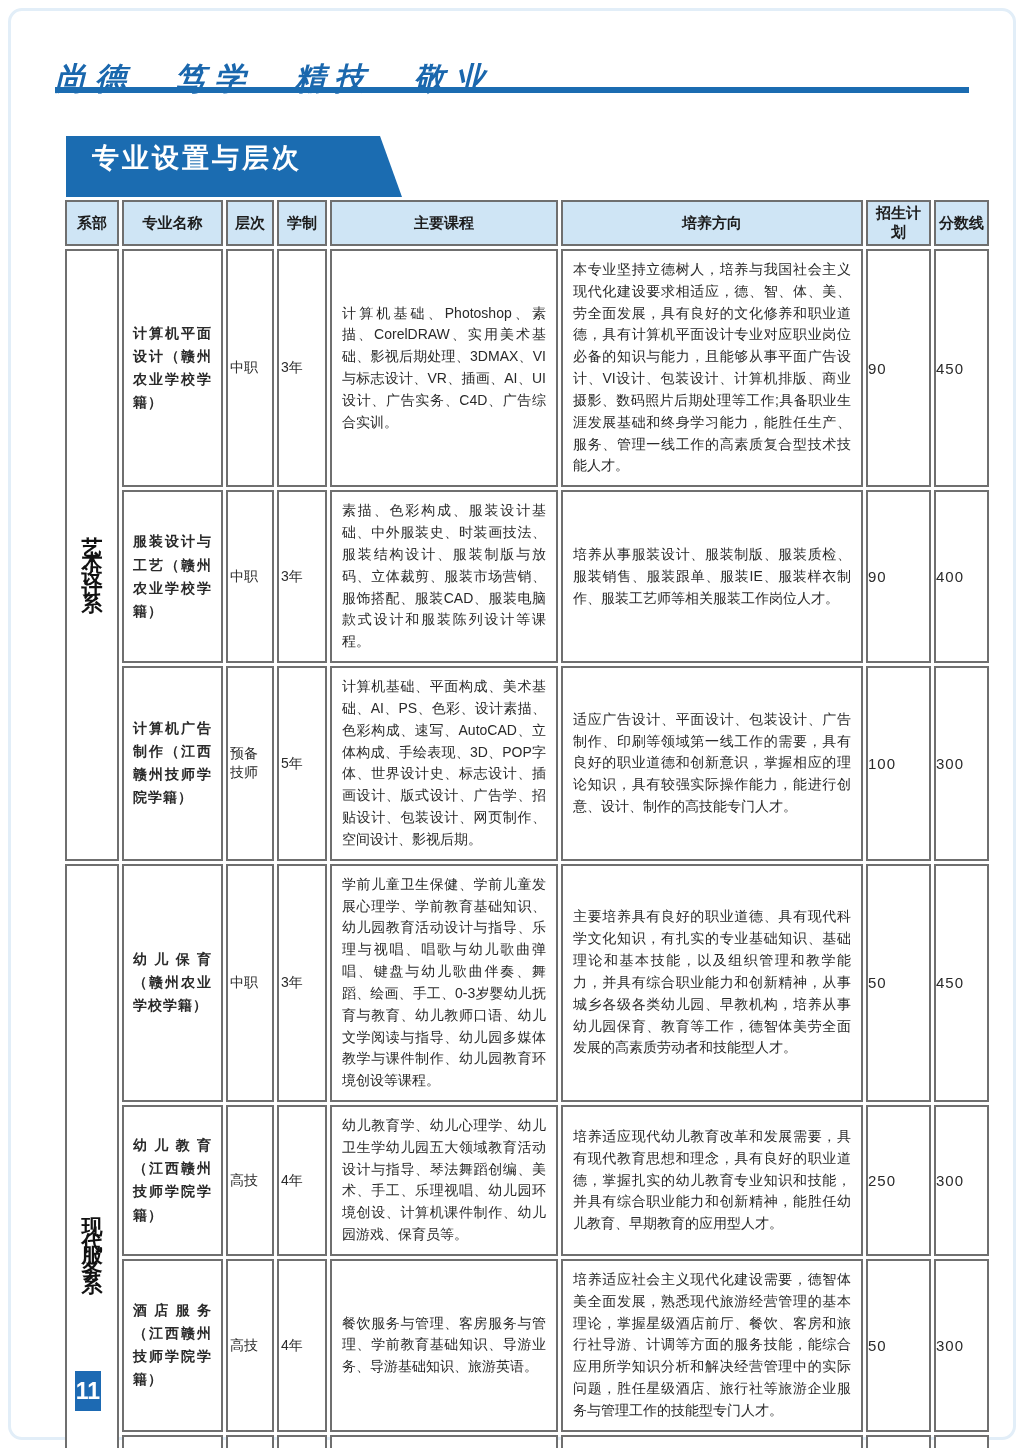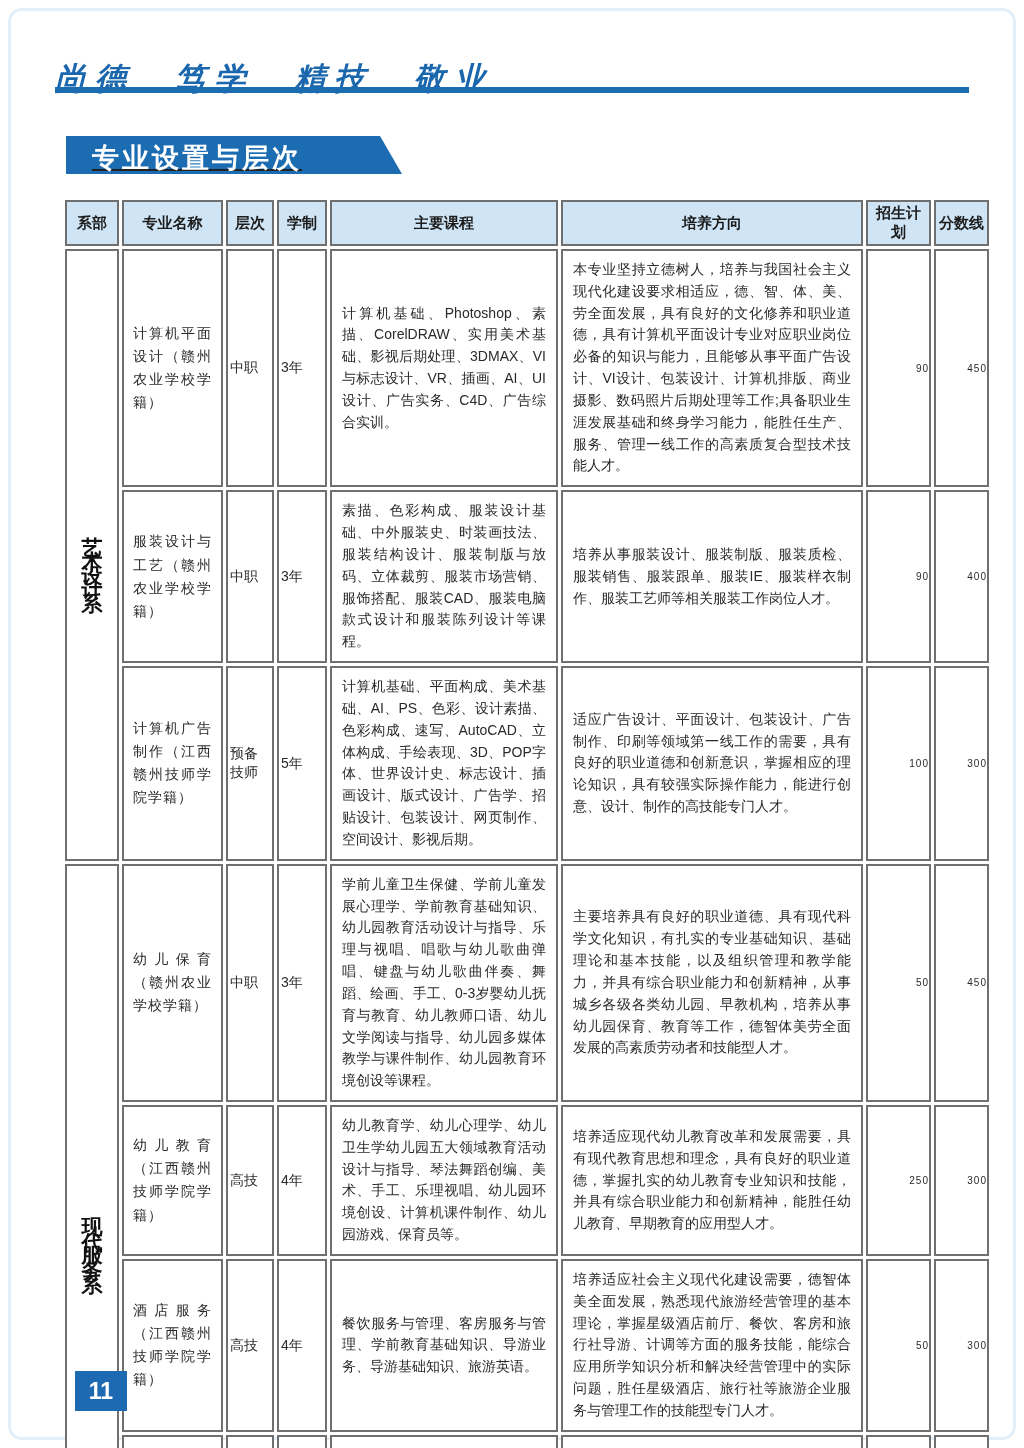--- a/index.html
+++ b/index.html
@@ -38,24 +38,23 @@
     top: 87px;
     width: 914px;
     height: 6px;
     background: #1b6cb1;
   }
   .banner {
     position: absolute;
     left: 66px;
     top: 136px;
     width: 336px;
-    height: 38px;
+    height: 61px;
     background: #1b6cb1;
     clip-path: polygon(0 0, calc(100% - 22px) 0, 100% 100%, 0 100%);
-    text-decoration: underline;
   }
   .banner-title {
     color: #ffffff;
     font-weight: bold;
     font-size: 27px;
     line-height: 45px;
     padding-left: 26px;
     letter-spacing: 3px;
   }
   table.majors {
@@ -91,40 +90,41 @@
     writing-mode: vertical-lr;
     text-orientation: upright;
     letter-spacing: 14px;
     margin: 0 auto;
   }
   .major-cell {
     padding: 6px 9px;
     text-align: justify;
     line-height: 1.65;
     letter-spacing: 1px;
+    font-weight: bold;
   }
   .center-cell { text-align: left; line-height: 1.4; padding: 2px; }
   .courses-cell, .direction-cell {
     padding: 8px 10px;
     text-align: justify;
     line-height: 1.56;
   }
-  .num-cell { text-align: right; font-size: 10px; letter-spacing: 1px; padding-left: 7px; }
+  .num-cell { text-align: left; font-size: 15px; letter-spacing: 1px; }
   tr.r1 { height: 182px; }
   tr.r2 { height: 118px; }
   tr.r3 { height: 136px; }
   tr.r4 { height: 208px; }
   tr.r5 { height: 126px; }
   tr.r6 { height: 150px; }
   tr.r7 { height: 136px; }
   .page-number {
     position: absolute;
     left: 75px;
     top: 1371px;
-    width: 52px;
+    width: 26px;
     height: 40px;
     background: #1d6ab3;
     color: #ffffff;
     font-weight: bold;
     font-size: 23px;
     display: flex;
     align-items: center;
     justify-content: center;
   }
 </style>

